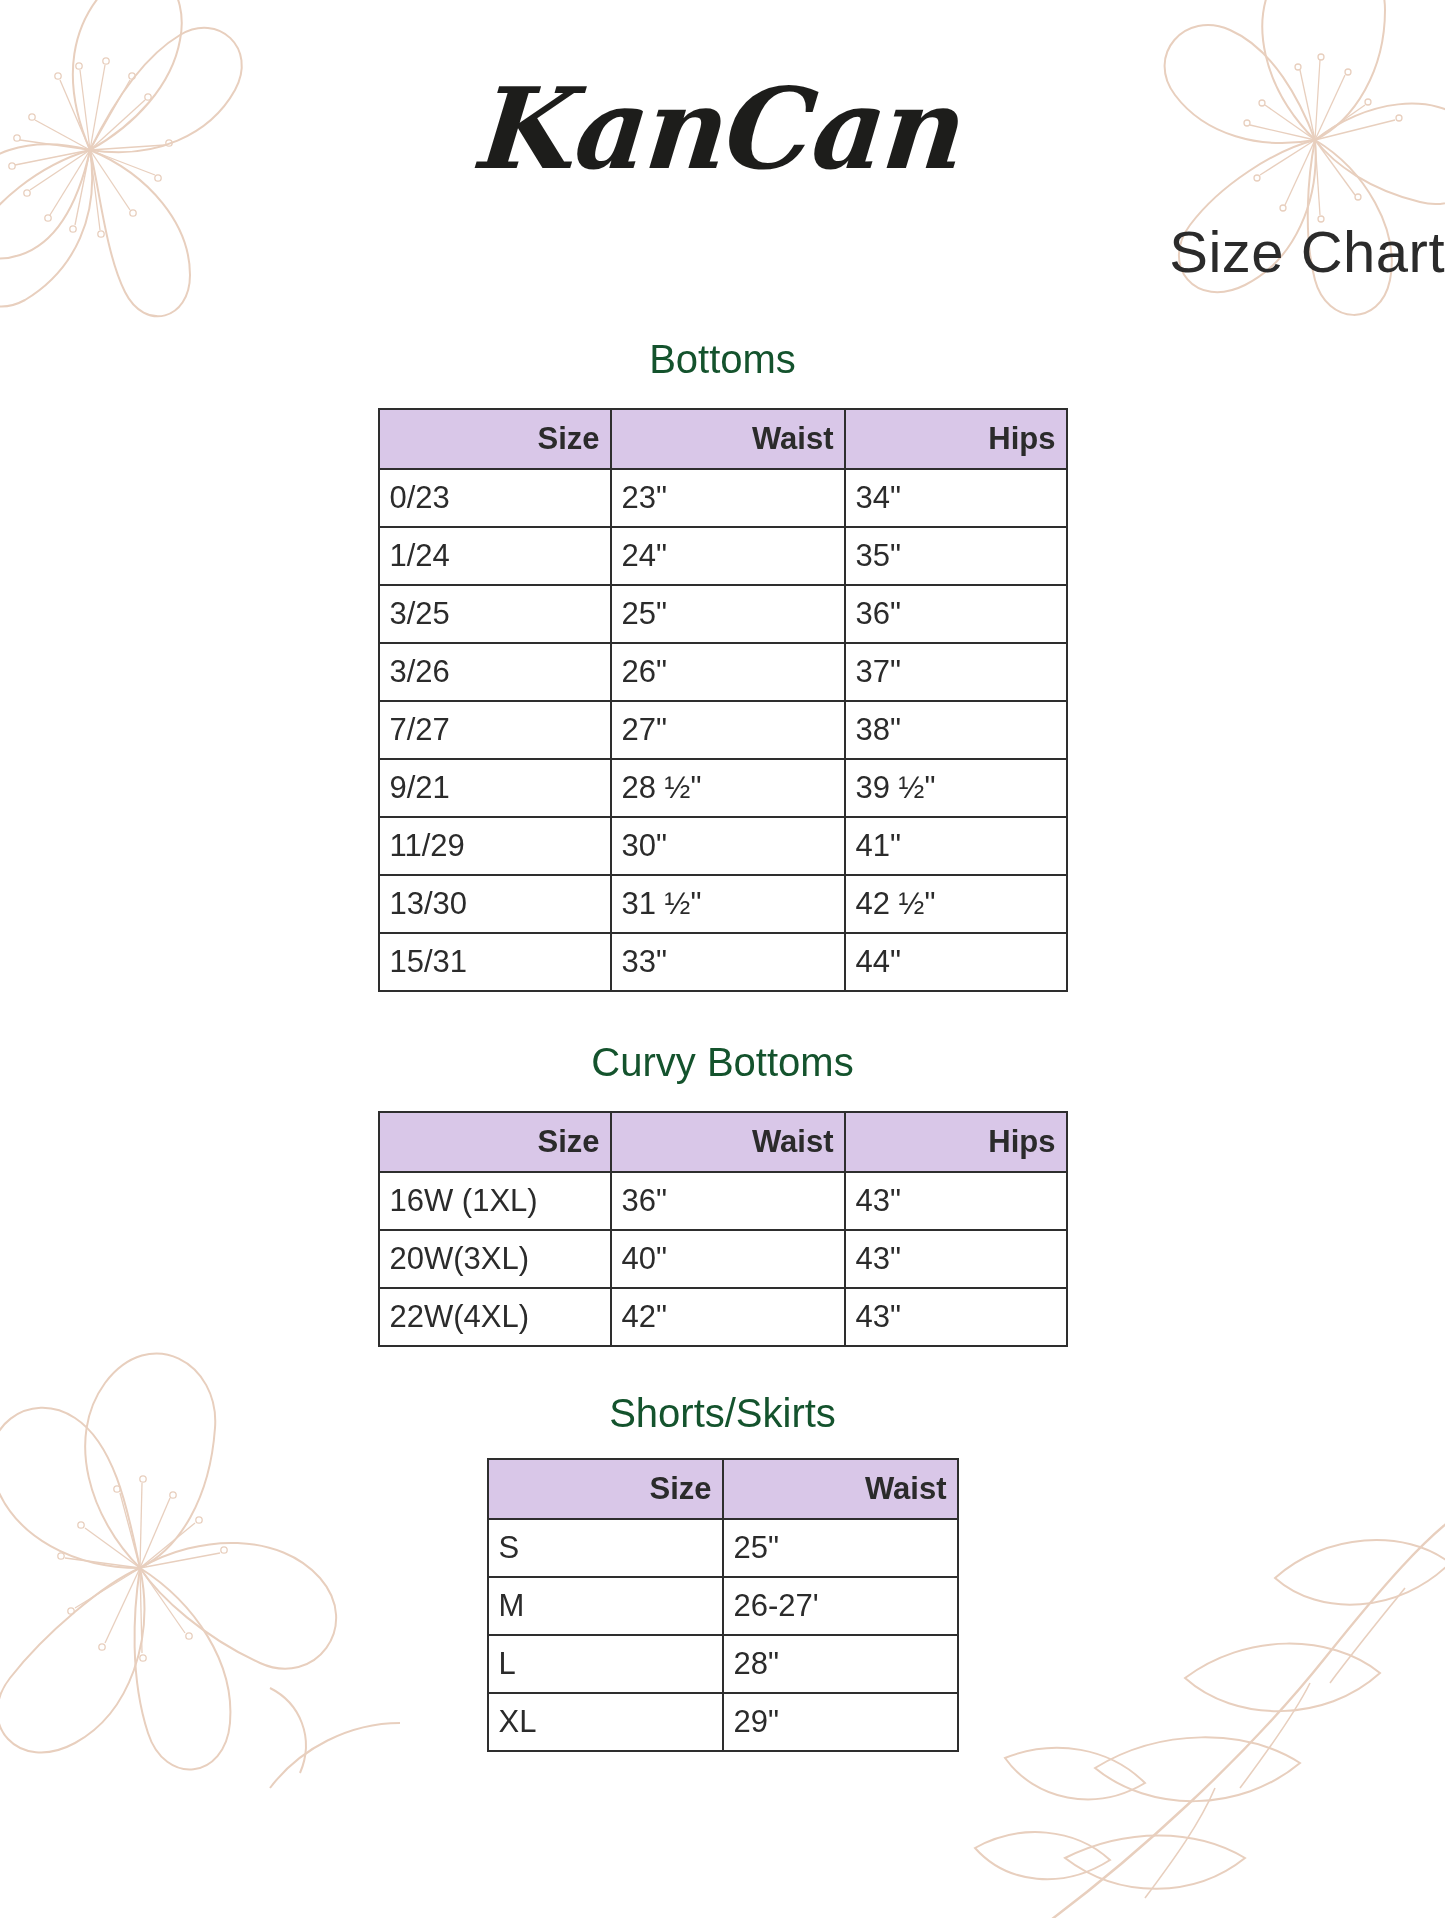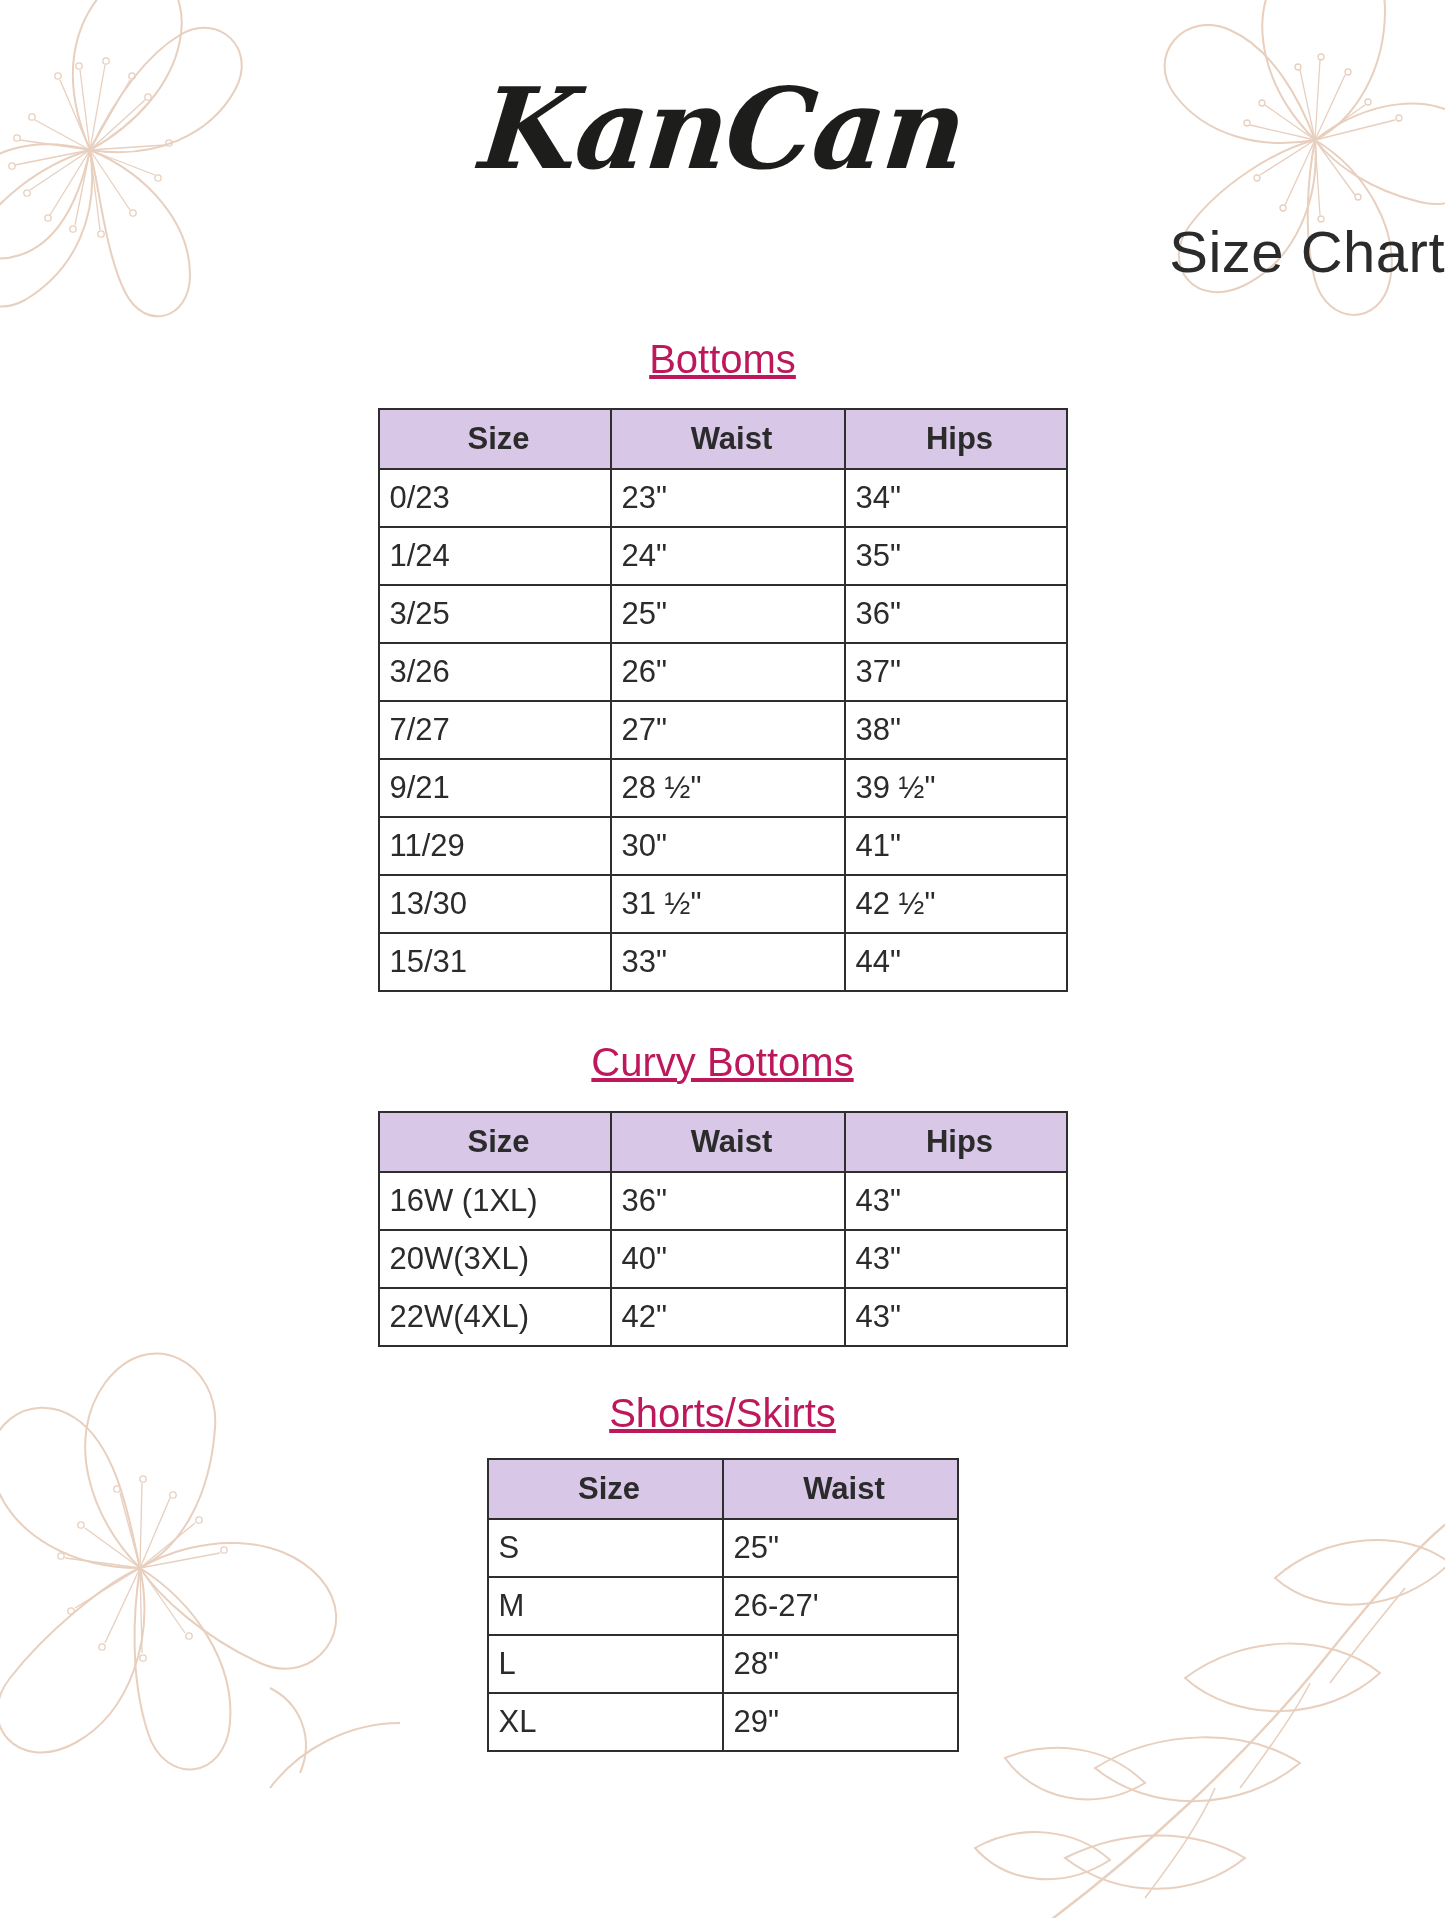--- a/index.html
+++ b/index.html
@@ -61,44 +61,43 @@
     letter-spacing: 0.5px;
   }
 
   .section {
     margin-top: 52px;
   }
   .section-title {
     text-align: center;
     font-size: 40px;
     font-weight: 400;
-    color: #be185d;
+    color: #14532d;
     margin: 0 0 26px 0;
-    text-decoration: underline;
   }
 
   table.size-table {
     border-collapse: collapse;
     margin: 0 auto;
     table-layout: fixed;
   }
   table.size-table th,
   table.size-table td {
     border: 2px solid #2e2e2e;
     height: 56px;
     font-size: 31px;
     font-weight: 400;
     color: #2b2b2b;
     text-align: left;
     padding: 0 10px;
   }
   table.size-table th {
     background: #d9c7e8;
     font-weight: 700;
-    text-align: center;
+    text-align: right;
     padding-left: 18px;
     height: 58px;
   }
 
   
   .tbl-bottoms { width: 688px; }
   .tbl-bottoms col.c-size  { width: 232px; }
   .tbl-bottoms col.c-waist { width: 234px; }
   .tbl-bottoms col.c-hips  { width: 222px; }
 

